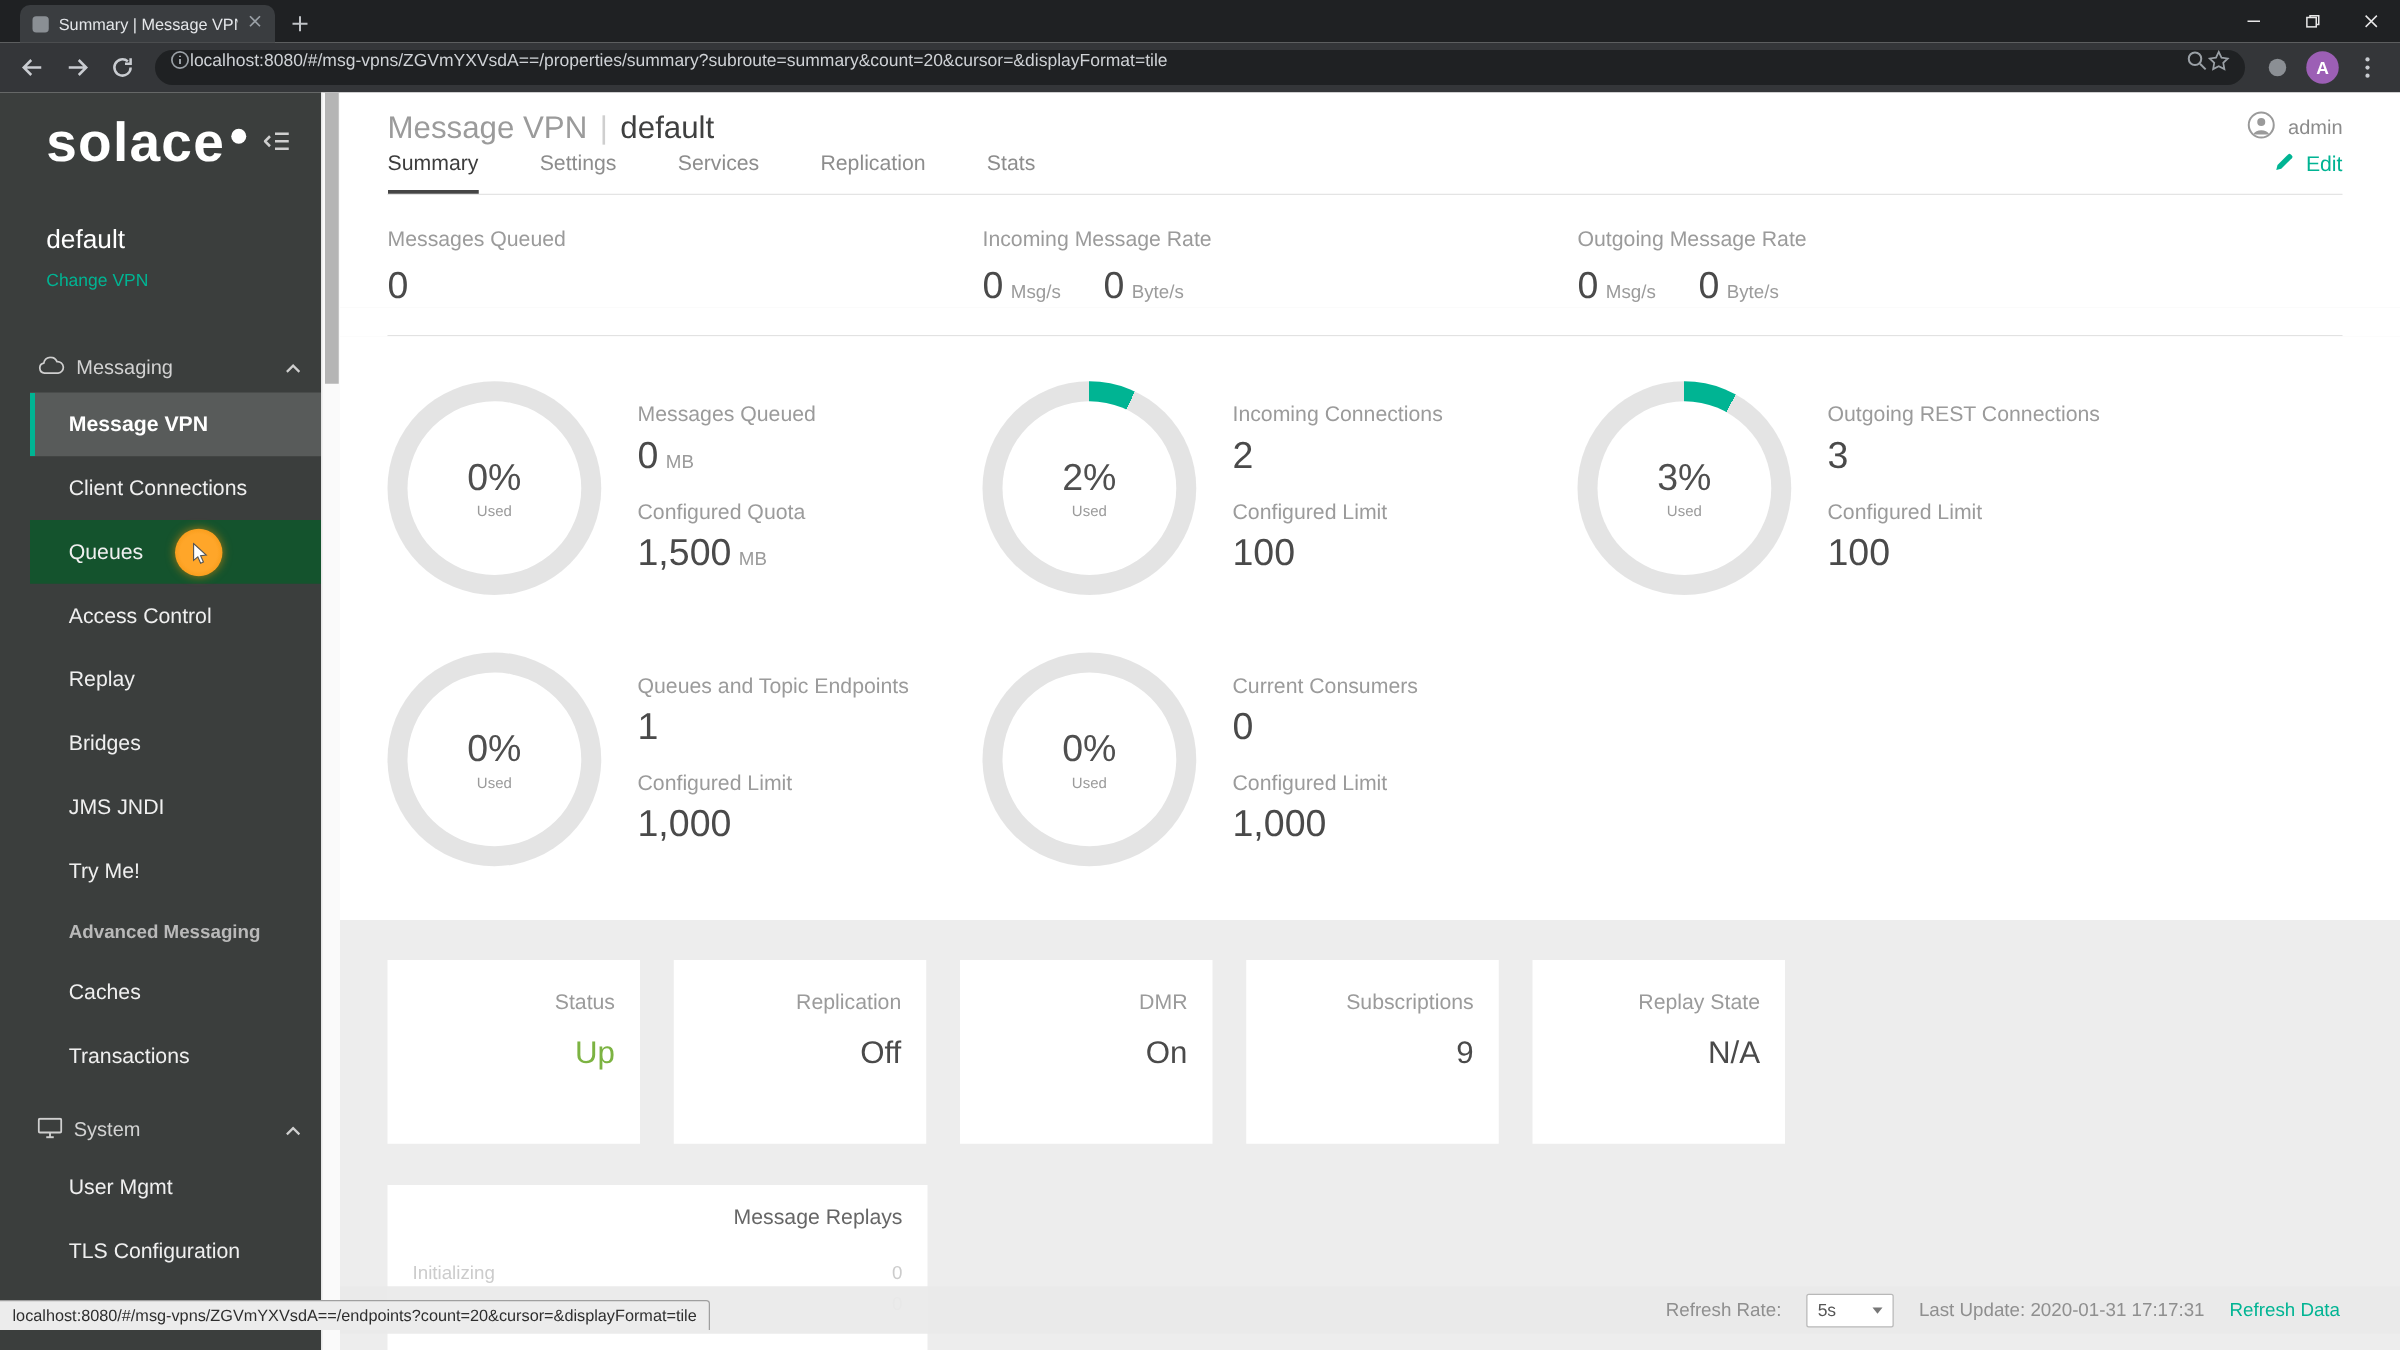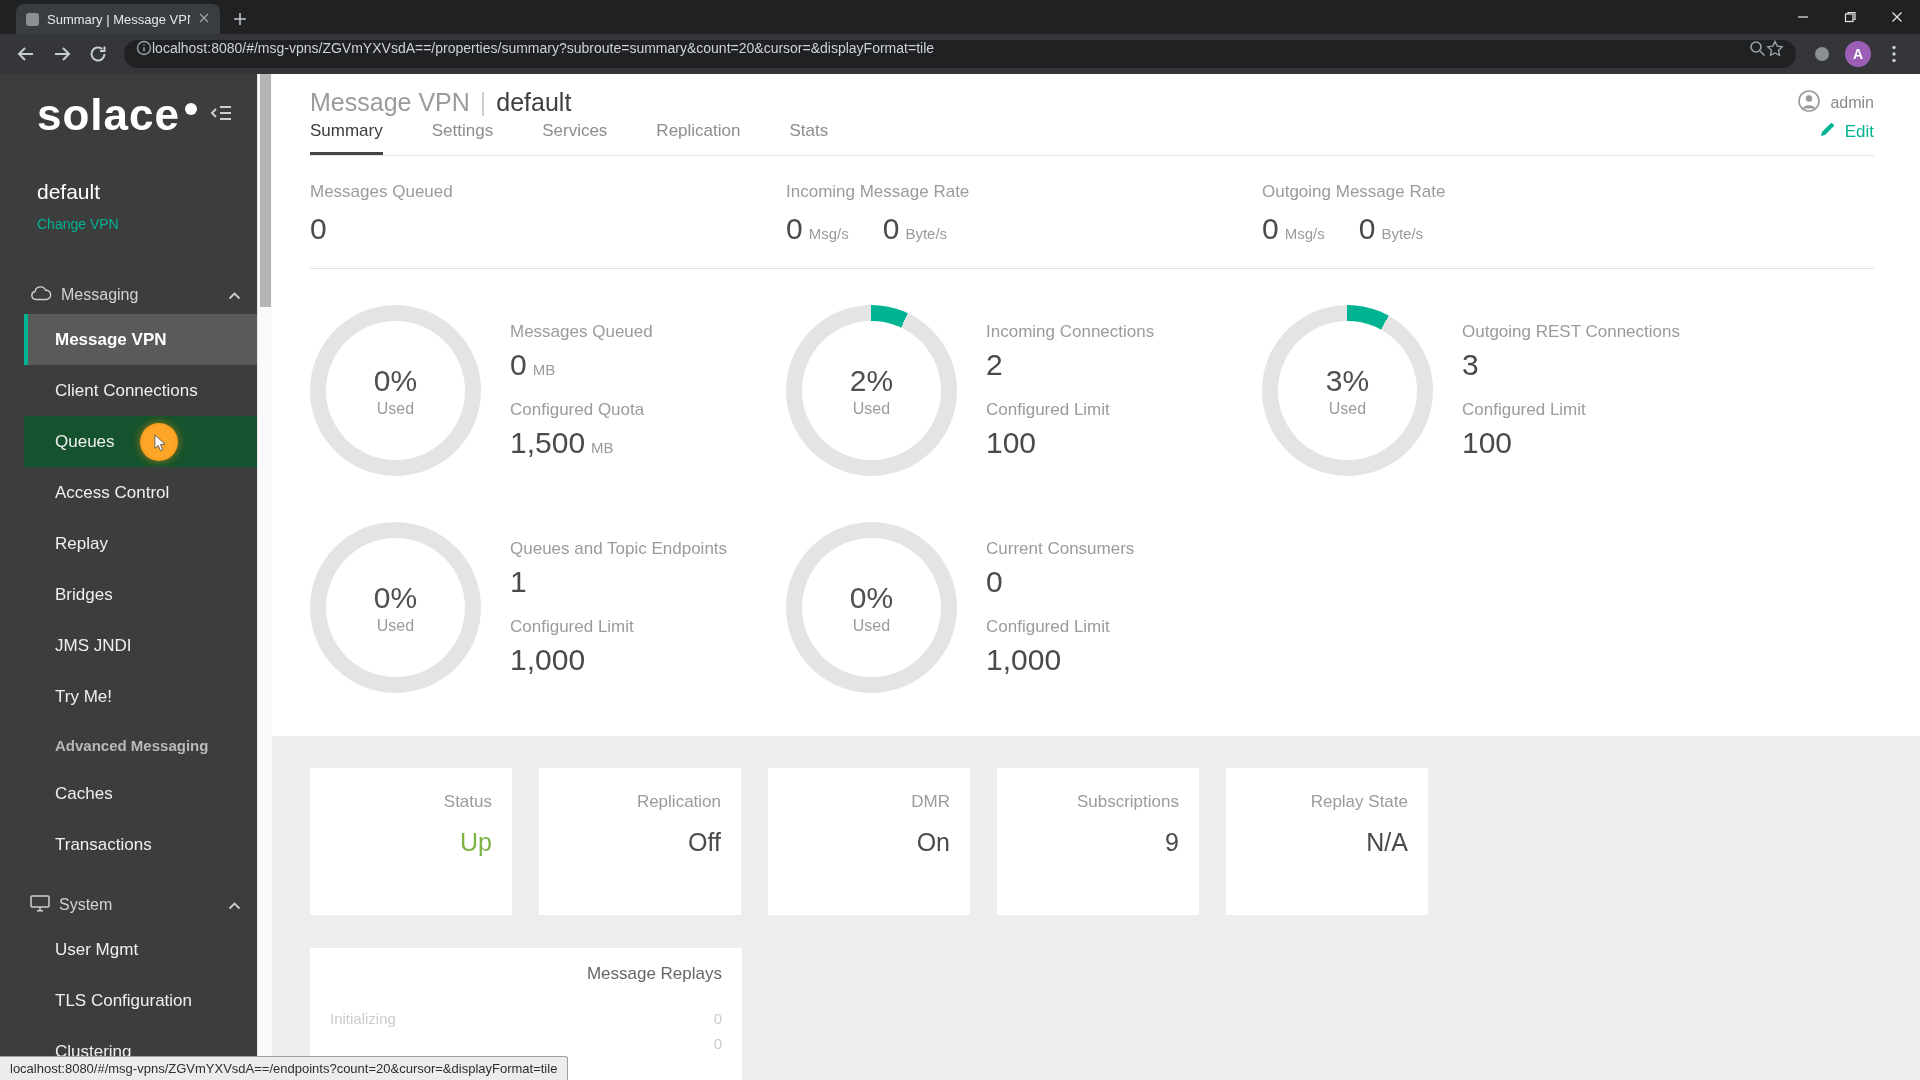--- a/index.html
+++ b/index.html
@@ -81,21 +81,21 @@
 
   
   .gauges-section { background:#fff; padding:36px 46px 43px 38px; }
   .gauge-row { display:flex; }
   .gauge-row + .gauge-row { margin-top:46px; }
   .gauge-group { width:476px; display:flex; align-items:center; gap:29px; }
   .donut { width:171px; height:171px; border-radius:50%; position:relative; background:#e4e4e4; flex-shrink:0; }
   .donut-hole { position:absolute; inset:16px; background:#fff; border-radius:50%;
     display:flex; flex-direction:column; align-items:center; justify-content:center; }
   .donut-pct { font-size:30px; color:#4f4f4f; }
-  .donut-used { font-size:16px; color:#9b9b9b; margin-top:2px; }
+  .donut-used { font-size:12px; color:#9b9b9b; margin-top:2px; }
   .g-label { font-size:17px; color:#9b9b9b; }
   .g-label.g2 { margin-top:18px; }
   .g-value { font-size:30px; color:#4a4a4a; margin-top:6px; display:flex; align-items:baseline; gap:6px; }
   .g-unit { font-size:15px; color:#9b9b9b; }
 
   
   .cards-row { display:flex; gap:27px; margin:32px 46px 0 38px; }
   .card { width:202px; height:147px; background:#fff; display:flex; flex-direction:column;
     align-items:flex-end; padding:24px 20px 0; }
   .card-label { font-size:17px; color:#9b9b9b; }
@@ -109,21 +109,21 @@
 
   
   .footerbar { position:absolute; left:0; right:0; bottom:13px; height:38px; background:rgba(233,233,233,0.93);
     display:flex; align-items:center; justify-content:flex-end; gap:20px; padding-right:48px;
     font-size:15px; color:#8f8f8f; z-index:5; }
   .select-box { width:70px; height:27px; background:#fff; border:1px solid #b8b8b8; border-radius:2px;
     display:flex; align-items:center; justify-content:space-between; padding:0 8px; color:#555; font-size:14px; cursor:pointer; }
   .caret-down { width:0; height:0; border-left:4px solid transparent; border-right:4px solid transparent; border-top:5px solid #777; }
   .refresh-data { color:var(--accent); cursor:pointer; }
 
-  .status-bubble { position:absolute; left:0; bottom:0; background:#ececec; border:1px solid #9f9f9f;
+  .status-bubble { position:absolute; left:0; bottom:16px; background:#ececec; border:1px solid #9f9f9f;
     border-left:none; border-bottom:none; border-top-right-radius:3px; padding:4px 10px;
     font-size:13px; color:#2e2e2e; z-index:10; white-space:nowrap; }
 </style>
 </head>
 <body>
 
 <div class="screen">
 
   <div class="tabstrip">
     <div class="tab-chrome">
@@ -497,18 +497,27 @@
         <div class="replay-row r1">
           <span>Initializing</span>
             <span>0</span>
         </div>
         <div class="replay-row r2">
           <span></span>
             <span>0</span>
         </div>
       </div>
 
+      <div class="footerbar">
+        <span>Refresh Rate:</span>
+        <div class="select-box">
+          <span>5s</span>
+          <span class="caret-down"></span>
+        </div>
+        <span>Last Update: 2020-01-31 17:17:31</span>
+        <span class="refresh-data">Refresh Data</span>
+      </div>
 
     </div>
   </div>
 
   <div class="status-bubble">localhost:8080/#/msg-vpns/ZGVmYXVsdA==/endpoints?count=20&amp;cursor=&amp;displayFormat=tile</div>
 </div>
 
 </body></html>

